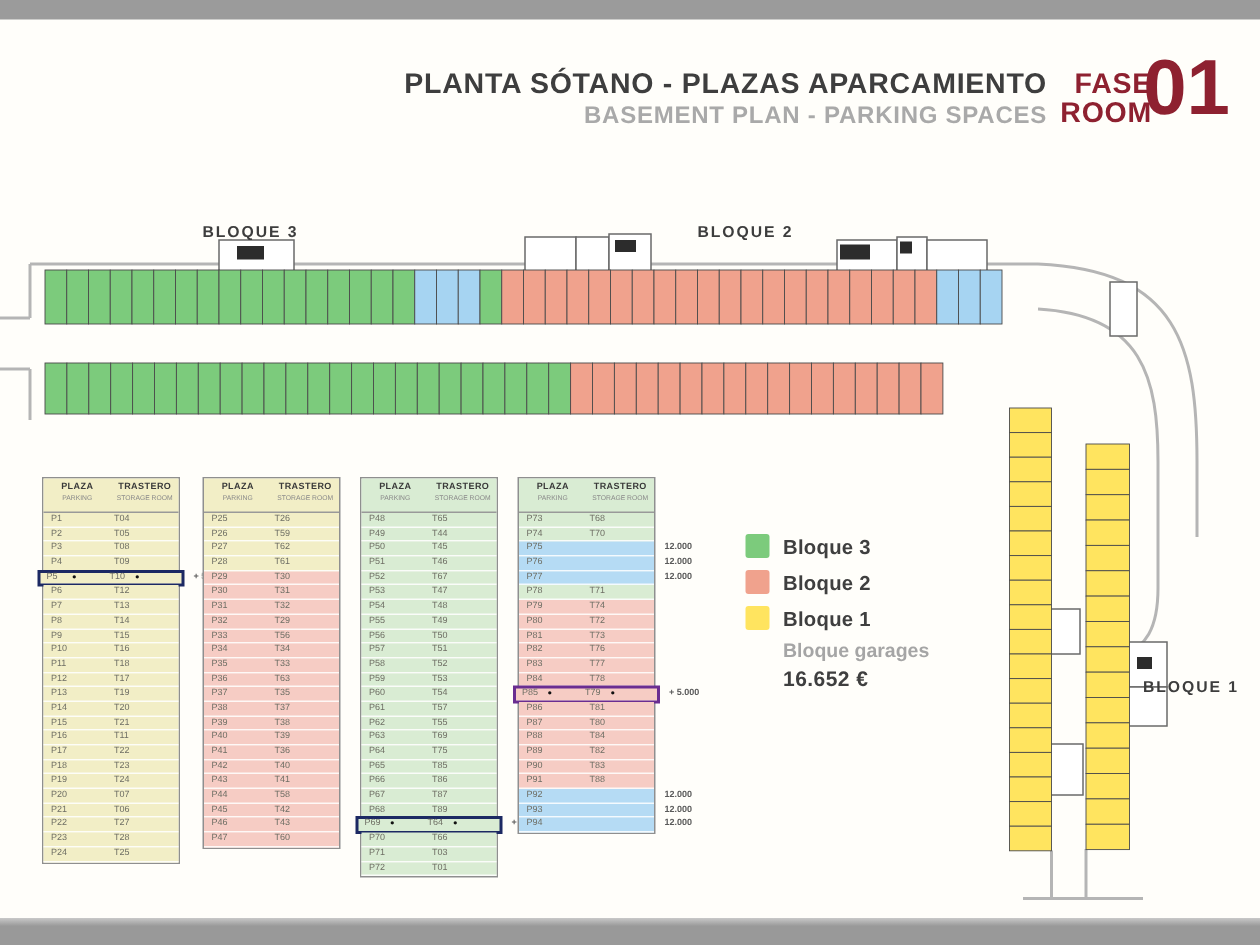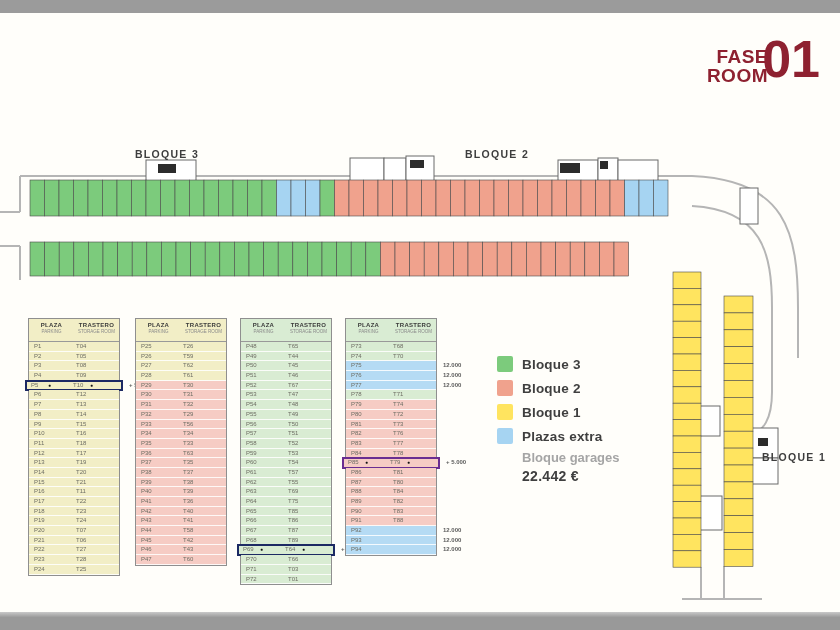--- a/index.html
+++ b/index.html
@@ -42,20 +42,22 @@
   .lsub{margin-left:25px;font-size:13px;font-weight:bold;color:#a5a5a5;margin-top:2px;}
   .lprice{margin-left:25px;font-size:14px;font-weight:bold;color:#3f3f3f;margin-top:3px;letter-spacing:.3px;}
 </style>
 </head>
 <body>
 
 <div id="stage">
   <div id="bar-top" class="graybar"></div>
   <div id="bar-bottom" class="graybar"></div>
 
+  <div class="title">PLANTA SÓTANO - PLAZAS APARCAMIENTO</div>
+  <div class="subtitle">BASEMENT PLAN - PARKING SPACES</div>
   <div class="fase">
     <div>FASE</div>
     <div>ROOM</div>
   </div>
   <div class="phasenum">01</div>
 
   <svg id="plan-svg" width="840" height="630" viewBox="0 0 840 630">
 
     <g stroke="#b5b5b5" stroke-width="2" fill="none">
       <path d="M20,176 H692"></path>
@@ -666,20 +668,16 @@
       <span class="llabel">Bloque 3</span>
     </div>
     <div class="litem">
       <span class="swatch" style="background: rgb(240, 162, 141);"></span>
       <span class="llabel">Bloque 2</span>
     </div>
     <div class="litem">
       <span class="swatch" style="background: rgb(255, 228, 95);"></span>
       <span class="llabel">Bloque 1</span>
     </div>
-    <div class="litem">
-      <span class="swatch" style="background: rgb(166, 212, 242);"></span>
-      <span class="llabel">Plazas extra</span>
-    </div>
     <div class="lsub">Bloque garages</div>
-    <div class="lprice">22.442 €</div>
+    <div class="lprice">16.652 €</div>
   </div>
 </div>
 
 </body></html>

